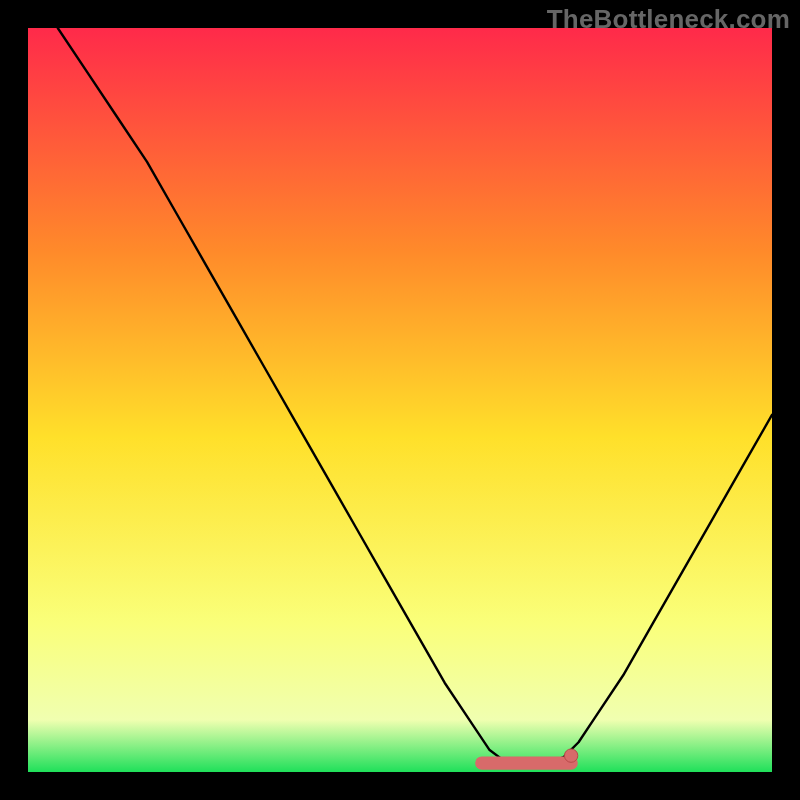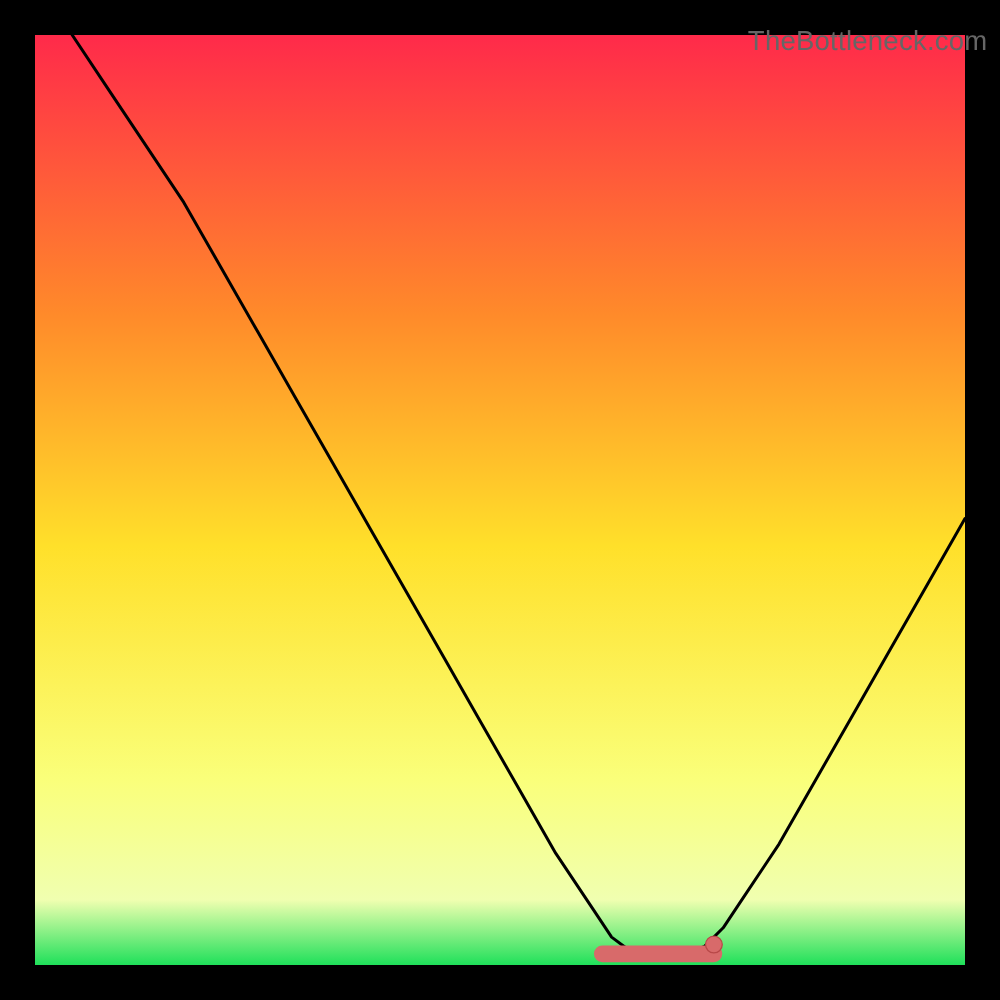--- a/index.html
+++ b/index.html
@@ -12,25 +12,25 @@
     font-family: Arial, Helvetica, sans-serif;
   }
   .outer {
     position: relative;
     width: 800px;
     height: 800px;
     background: #000;
   }
   .watermark {
     position: absolute;
-    top: 20px;
+    top: 4px;
     right: 10px;
     color: #666666;
-    font-size: 22px;
-    font-weight: 400;
+    font-size: 26px;
+    font-weight: 700;
     letter-spacing: 0.2px;
     z-index: 10;
   }
   .plot-wrap {
     position: absolute;
     left: 28px;
     top: 28px;
     width: 744px;
     height: 744px;
   }

